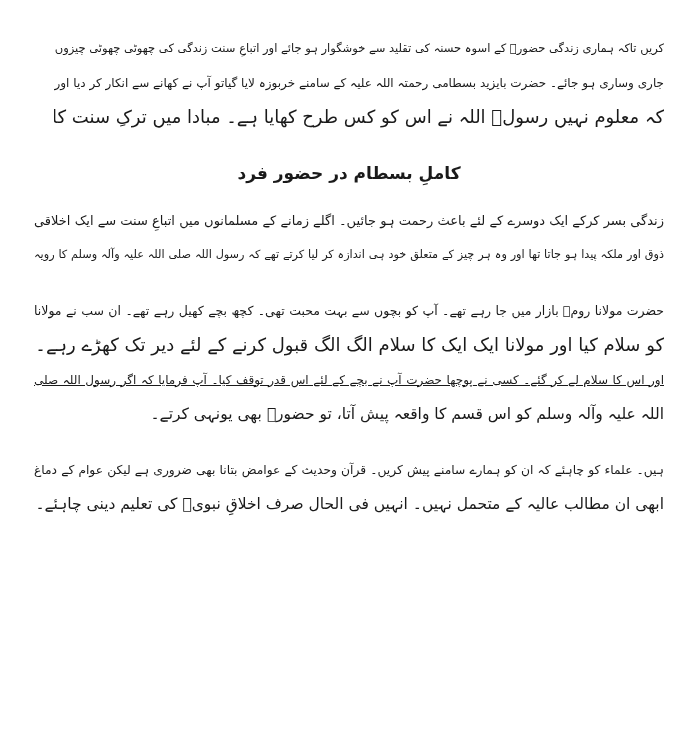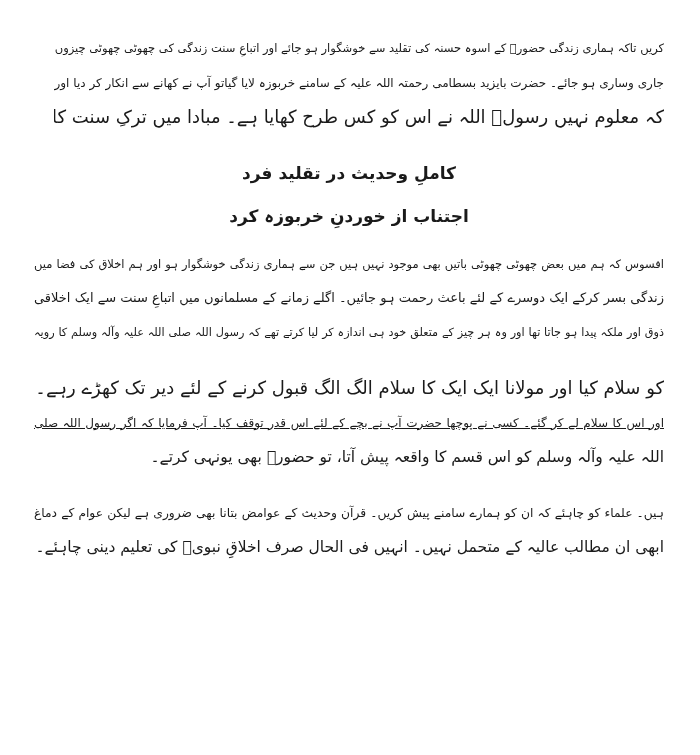--- a/index.html
+++ b/index.html
@@ -62,30 +62,29 @@
 <body>
 
 <div class="page">
 
   <p class="para" id="p1">
     <span class="line" style="font-size: 11.5px;">کریں تاکہ ہماری زندگی حضورؐ کے اسوہ حسنہ کی تقلید سے خوشگوار ہو جائے اور اتباعِ سنت زندگی کی چھوٹی چھوٹی چیزوں تک</span>
     <span class="line" style="font-size: 12px;">جاری وساری ہو جائے۔ حضرت بایزید بسطامی رحمتہ اللہ علیہ کے سامنے خربوزہ لایا گیاتو آپ نے کھانے سے انکار کر دیا اور کہا</span>
     <span class="line last" style="font-size: 18px;">کہ معلوم نہیں رسولؐ اللہ نے اس کو کس طرح کھایا ہے۔ مبادا میں ترکِ سنت کا مرتکب ہو جاؤں۔</span>
   </p>
 
-  <h2 class="heading" id="h1">کاملِ وحدیث در تقلید فرد</h2>
-  <h2 class="heading" id="h2">اجتناب از خوردنِ خربوزہ کرد</h2>
+  <h2 class="heading" id="h1">کاملِ بسطام در حضور فرد</h2>
 
   <p class="para" id="p2">
-    <span class="line" style="font-size: 11.5px;">افسوس کہ ہم میں بعض چھوٹی چھوٹی باتیں بھی موجود نہیں ہیں جن سے ہماری زندگی خوشگوار ہو اور ہم اخلاق کی فضا میں</span>
     <span class="line" style="font-size: 13px;">زندگی بسر کرکے ایک دوسرے کے لئے باعث رحمت ہو جائیں۔ اگلے زمانے کے مسلمانوں میں اتباعِ سنت سے ایک اخلاقی</span>
     <span class="line" style="font-size: 11.25px;">ذوق اور ملکہ پیدا ہو جاتا تھا اور وہ ہر چیز کے متعلق خود ہی اندازہ کر لیا کرتے تھے کہ رسول اللہ صلی اللہ علیہ وآلہ وسلم کا رویہ</span>
   </p>
 
   <p class="para" id="p3">
+    <span class="line" style="font-size: 12.5px;">حضرت مولانا رومؒ بازار میں جا رہے تھے۔ آپ کو بچوں سے بہت محبت تھی۔ کچھ بچے کھیل رہے تھے۔ ان سب نے مولانا</span>
     <span class="line" style="font-size: 18px;">کو سلام کیا اور مولانا ایک ایک کا سلام الگ الگ قبول کرنے کے لئے دیر تک کھڑے رہے۔ ایک بچہ کہیں دور کھیل رہا تھا۔ اس</span>
     <span class="line" style="font-size: 12px; text-decoration: underline;">اور اس کا سلام لے کر گئے۔ کسی نے پوچھا حضرت آپ نے بچے کے لئے اس قدر توقف کیا۔ آپ فرمایا کہ اگر رسول اللہ صلی</span>
     <span class="line last">اللہ علیہ وآلہ وسلم کو اس قسم کا واقعہ پیش آتا، تو حضورؐ بھی یونہی کرتے۔</span>
   </p>
 
   <p class="para" id="p4">
     <span class="line" style="font-size: 12.25px;">ہیں۔ علماء کو چاہئے کہ ان کو ہمارے سامنے پیش کریں۔ قرآن وحدیث کے عوامض بتانا بھی ضروری ہے لیکن عوام کے دماغ</span>
     <span class="line last">ابھی ان مطالب عالیہ کے متحمل نہیں۔ انہیں فی الحال صرف اخلاقِ نبویؐ کی تعلیم دینی چاہئے۔</span>
   </p>
 

